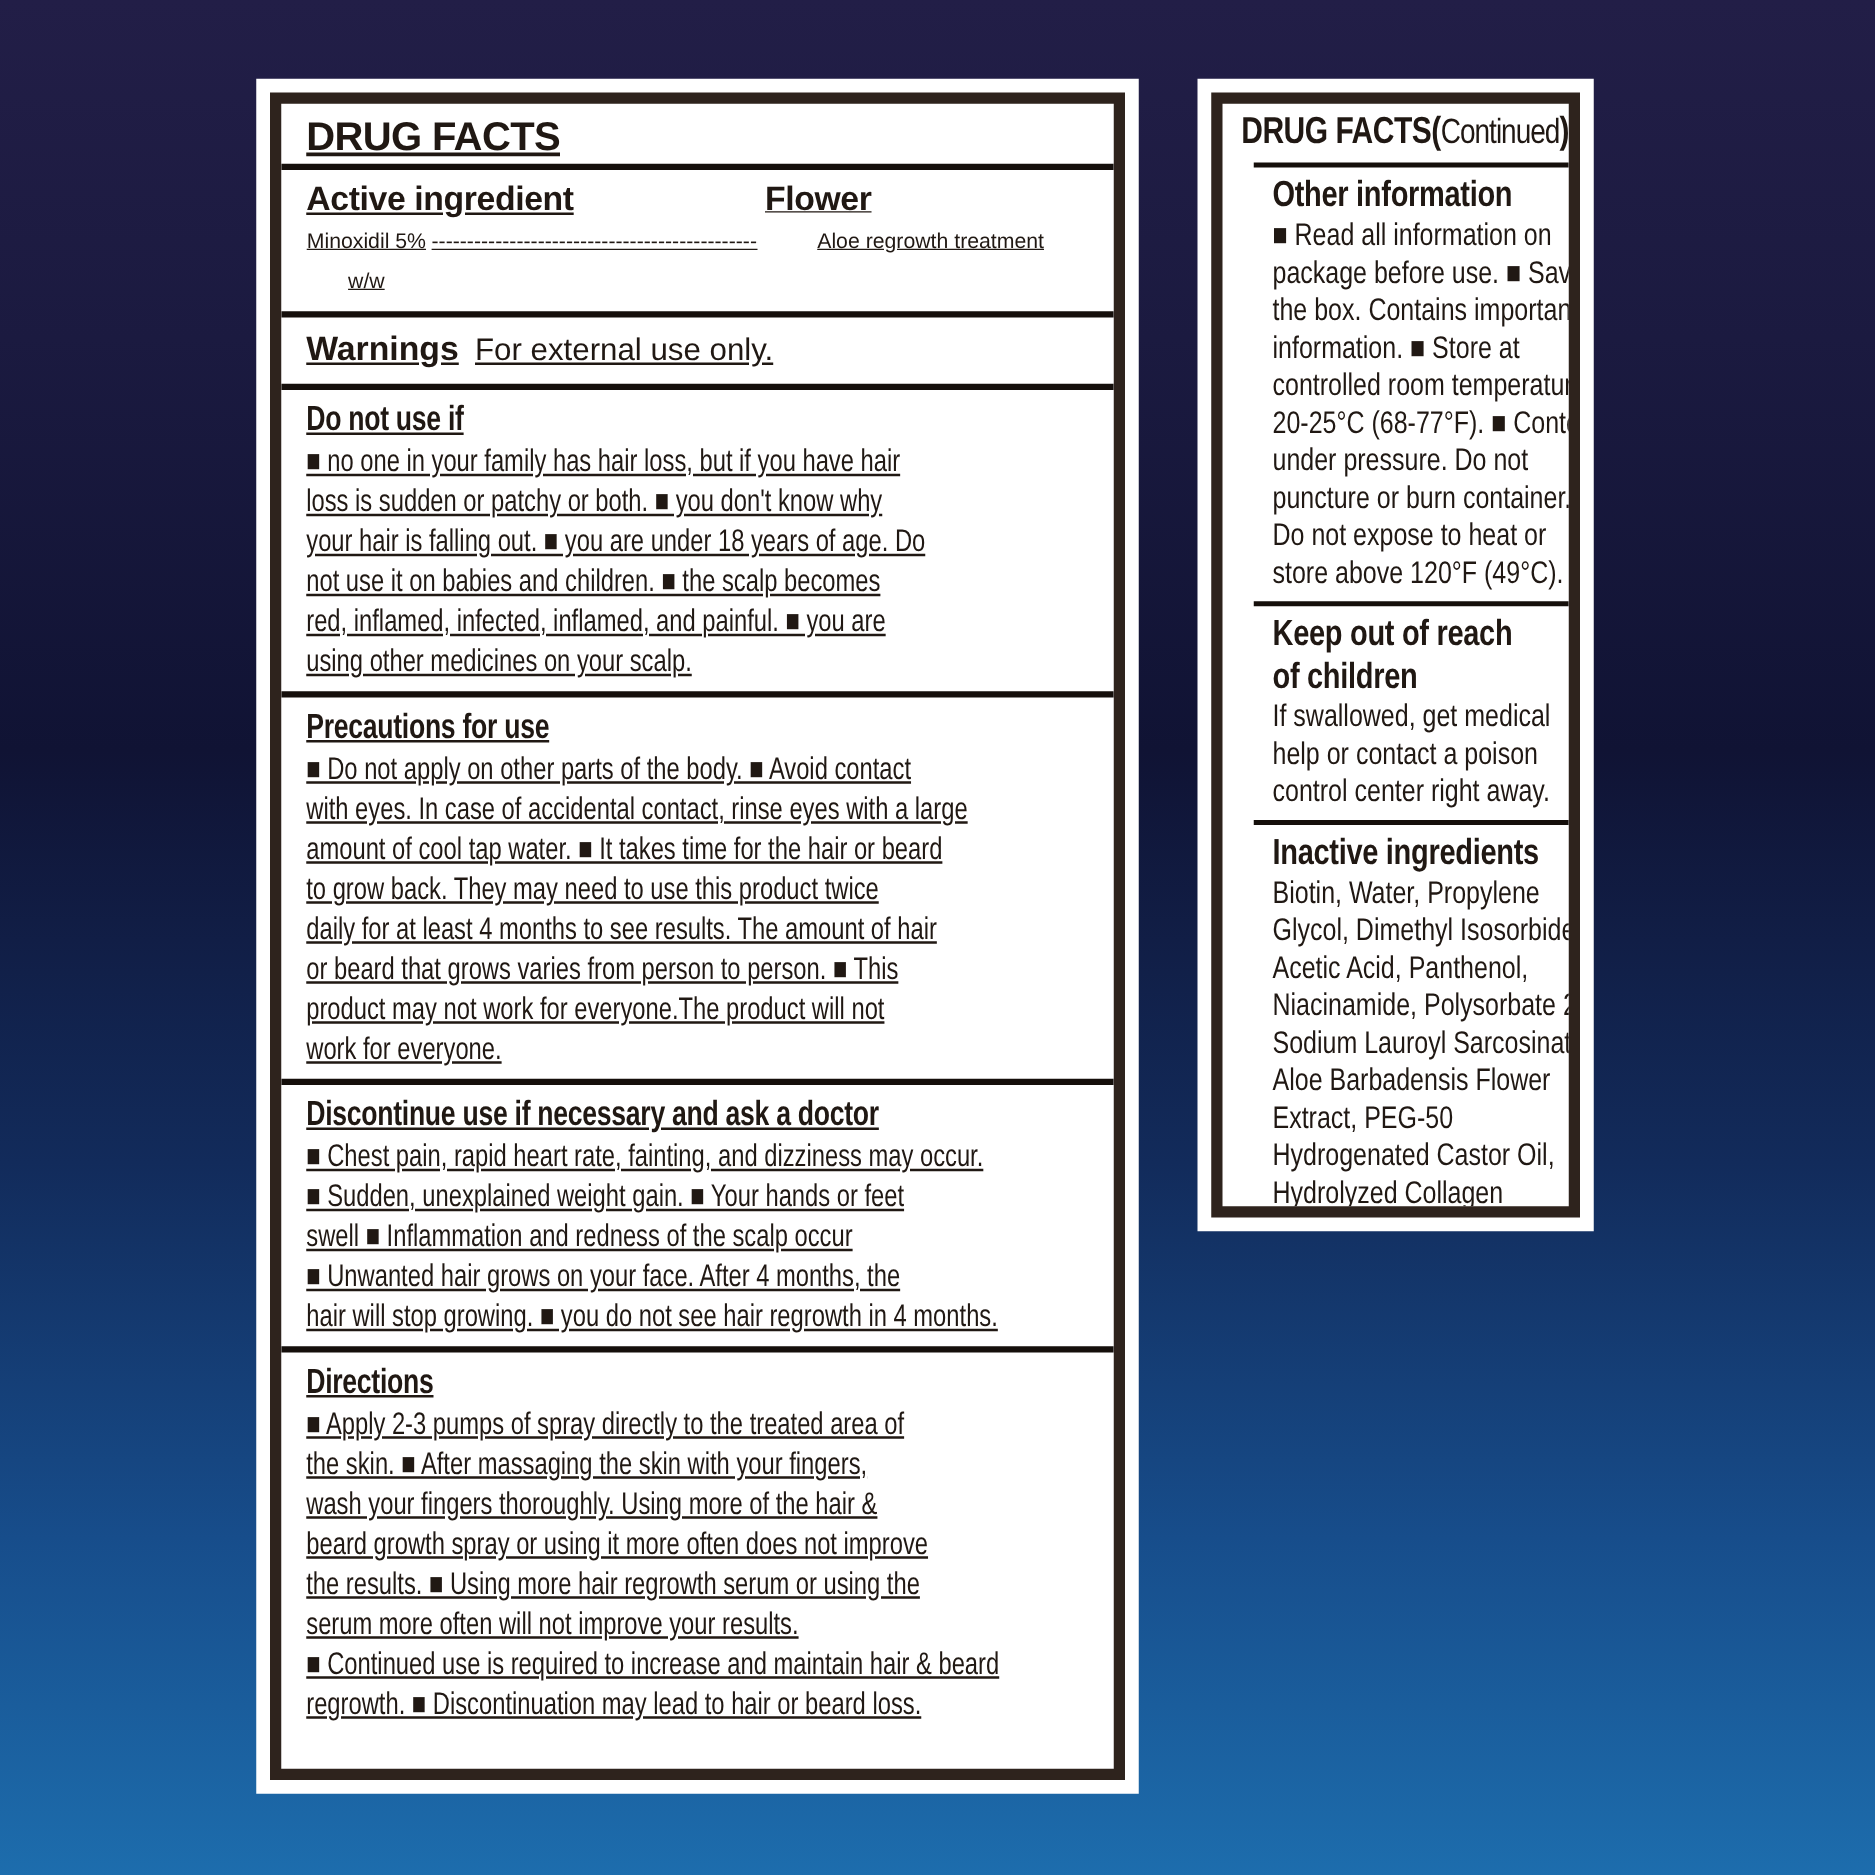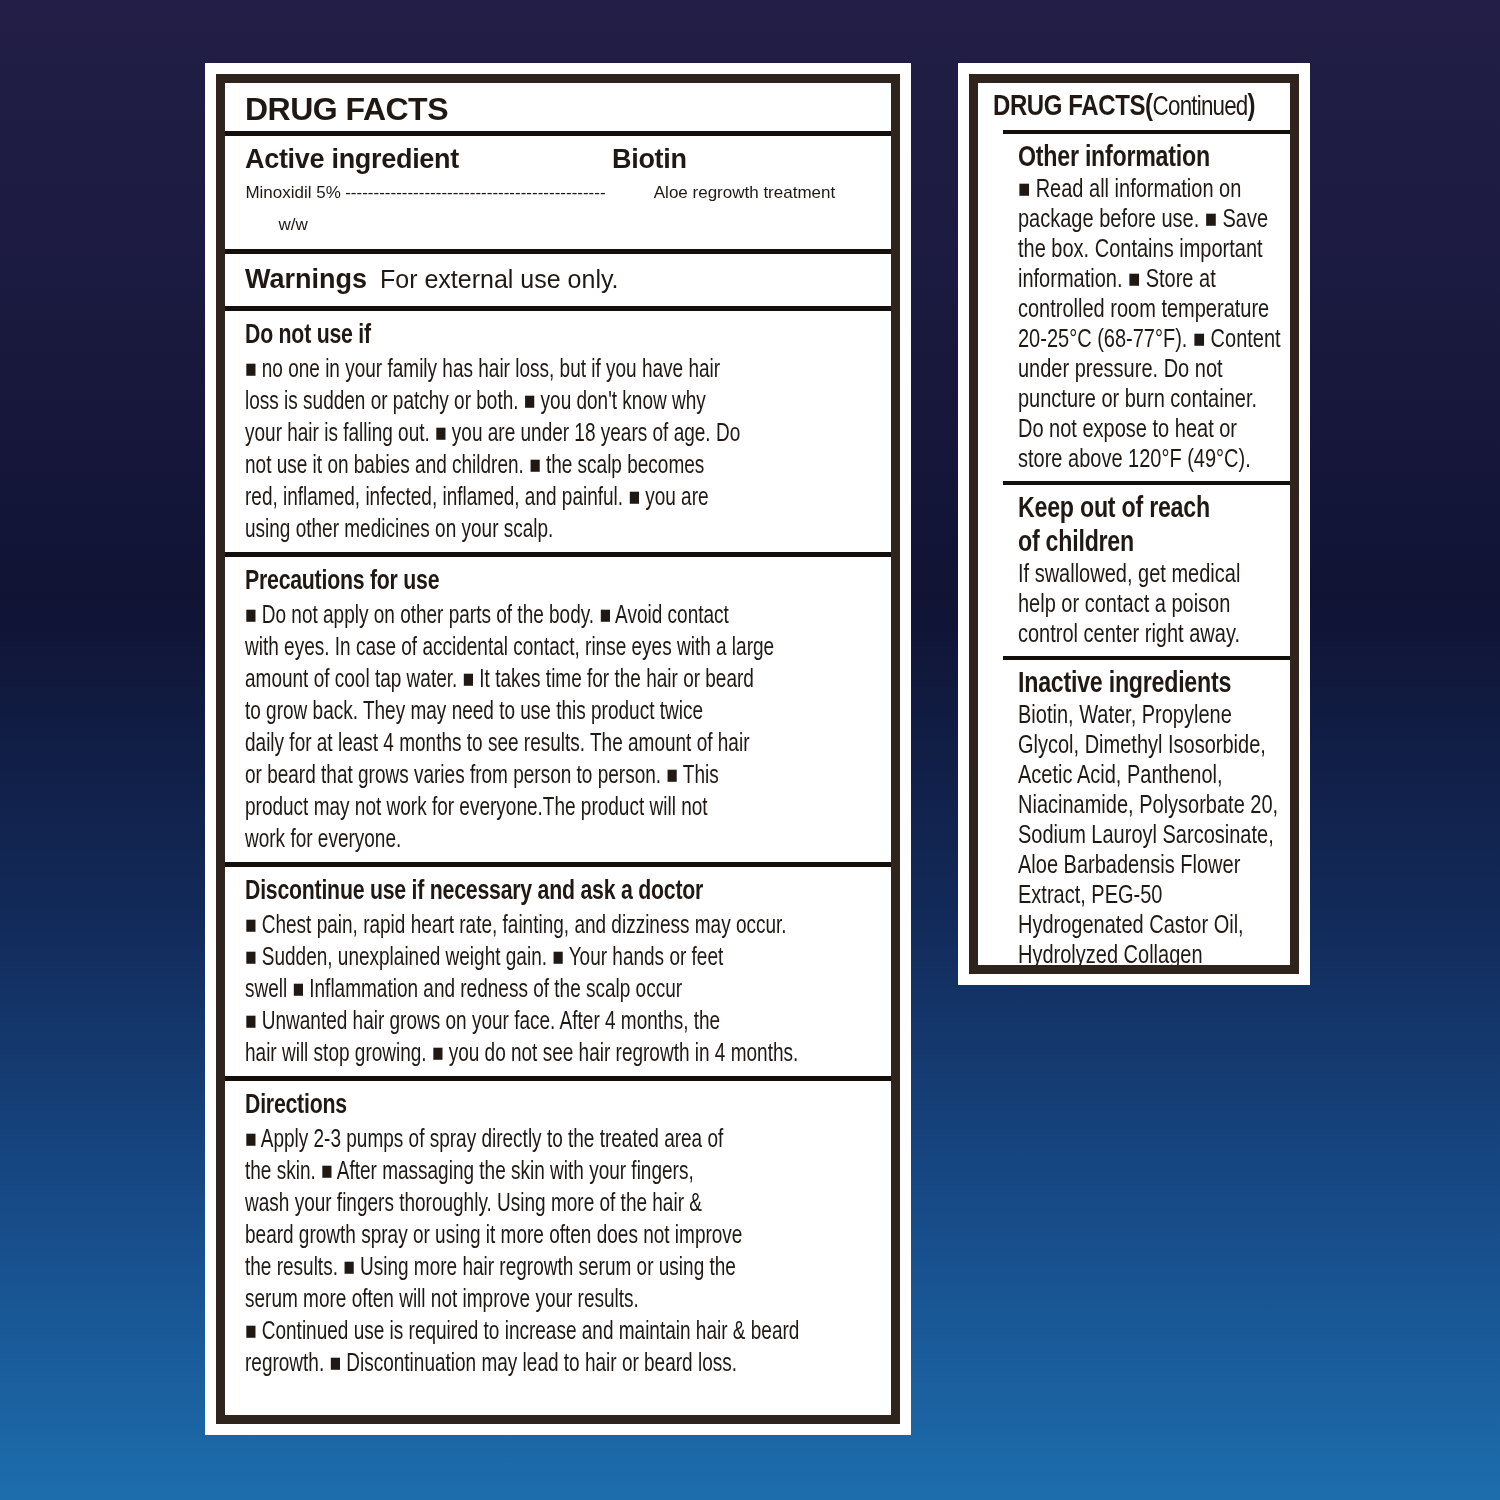--- a/index.html
+++ b/index.html
@@ -10,22 +10,22 @@
     font-family: "Liberation Sans", "DejaVu Sans", sans-serif;
     color: #201813;
   }
   .panel {
     position: absolute; background: #ffffff; padding: 11px; box-sizing: border-box;
   }
   .panel-inner {
     border: 9px solid #2e231d; background: #ffffff; height: 100%;
     box-sizing: border-box; overflow: hidden; display: flex; flex-direction: column;
   }
-  .panel-left  { left: 205px; top: 63px;  width: 706px; height: 1372px; }
-  .panel-right { left: 958px; top: 63px;  width: 352px; height: 922px; }
+  .panel-left  { left: 205px; top: 63px;  width: 706px; height: 1372px; text-decoration: underline; }
+  .panel-right { left: 958px; top: 63px;  width: 317px; height: 922px; }
 
   .sec { padding: 5px 14px 8px 20px; }
   .sec + .sec { border-top: 5px solid #150f0b; }
   .panel-right .sec { padding: 5px 10px 8px 15px; }
   .panel-right .sec + .sec { border-top: 4px solid #150f0b; margin-left: 25px; }
 
   
   .cx  { transform: scaleX(0.76); transform-origin: 0 0; width: 834px; }
   .cxr { transform: scaleX(0.80); transform-origin: 0 0; width: 365px; }
 
@@ -60,21 +60,21 @@
     <div class="sec title-sec">
       <div class="big-title">DRUG FACTS</div>
     </div>
 
     <div class="sec">
       <div class="ai-row">
         <div class="ai-left">
           <span class="ai-h">Active ingredient</span>
         </div>
         <div class="ai-right">
-          <span class="ai-h">Biotin</span>
+          <span class="ai-h">Flower</span>
         </div>
       </div>
       <div class="ai-row ai-line">
         <div class="ai-left">
           <span>Minoxidil 5% w/w</span>
           <span class="dashes">--------------------------------------------------------------</span>
         </div>
         <div class="ai-right">
           <span>Aloe regrowth treatment</span>
         </div>

